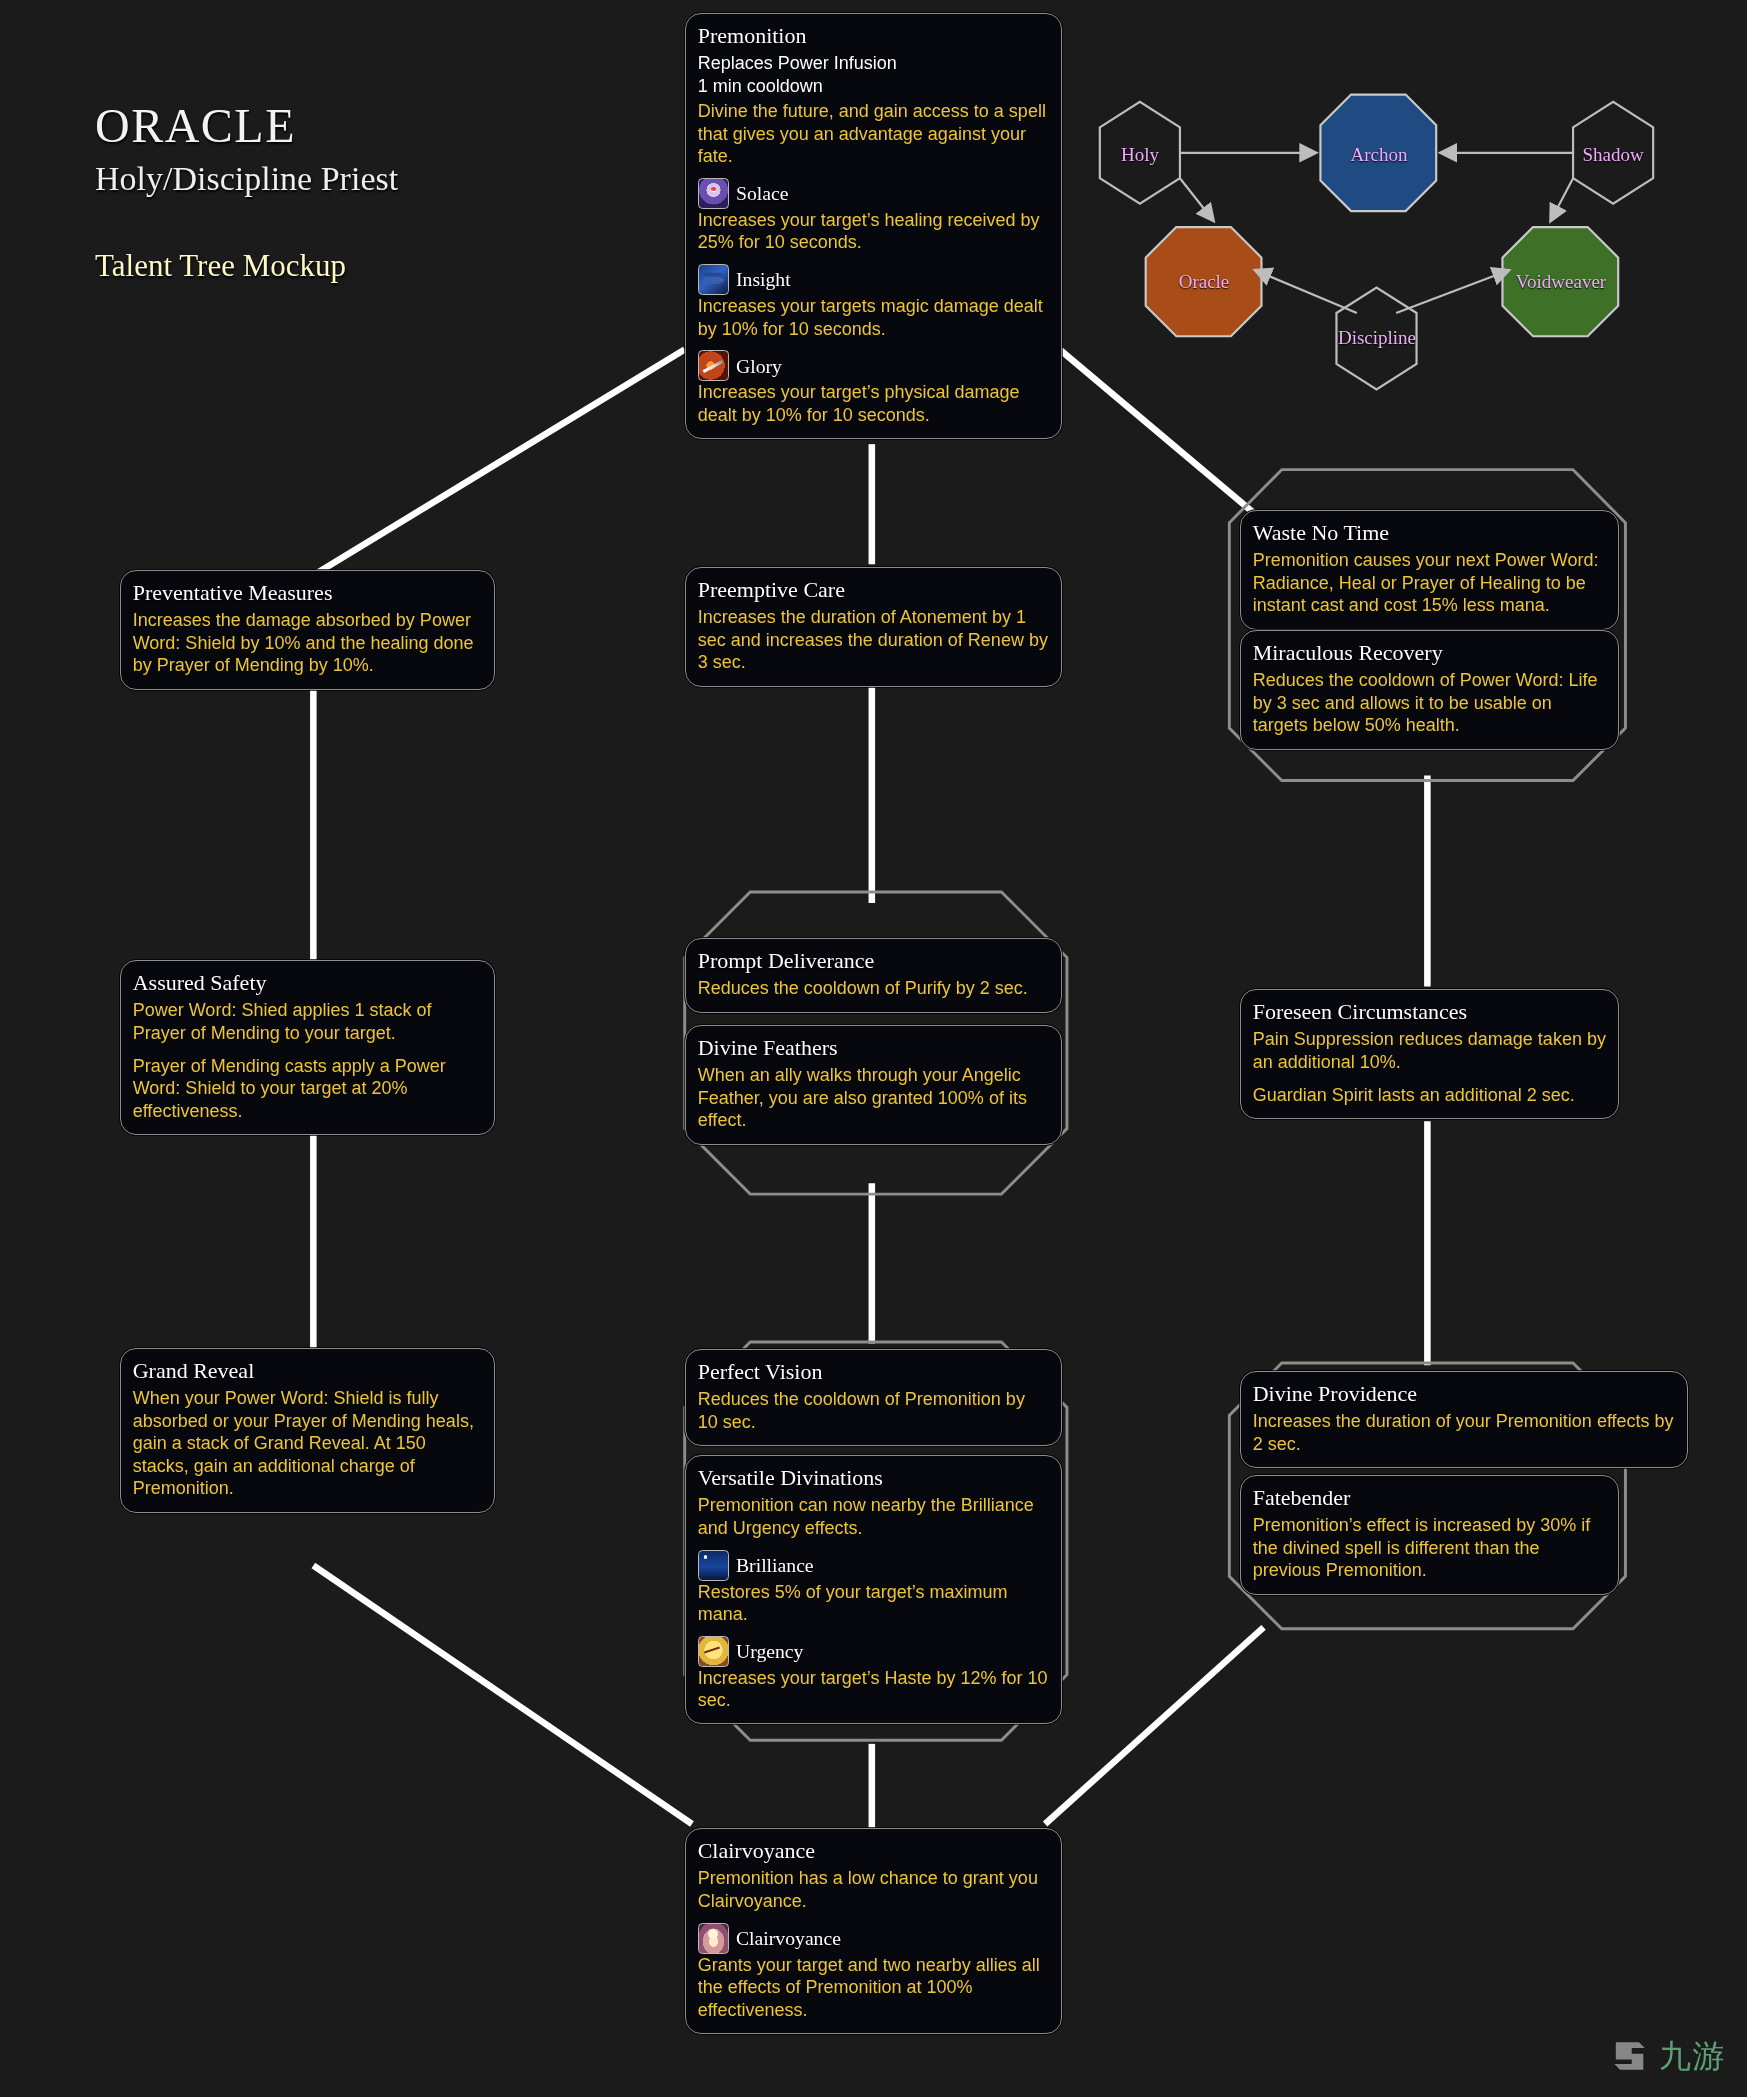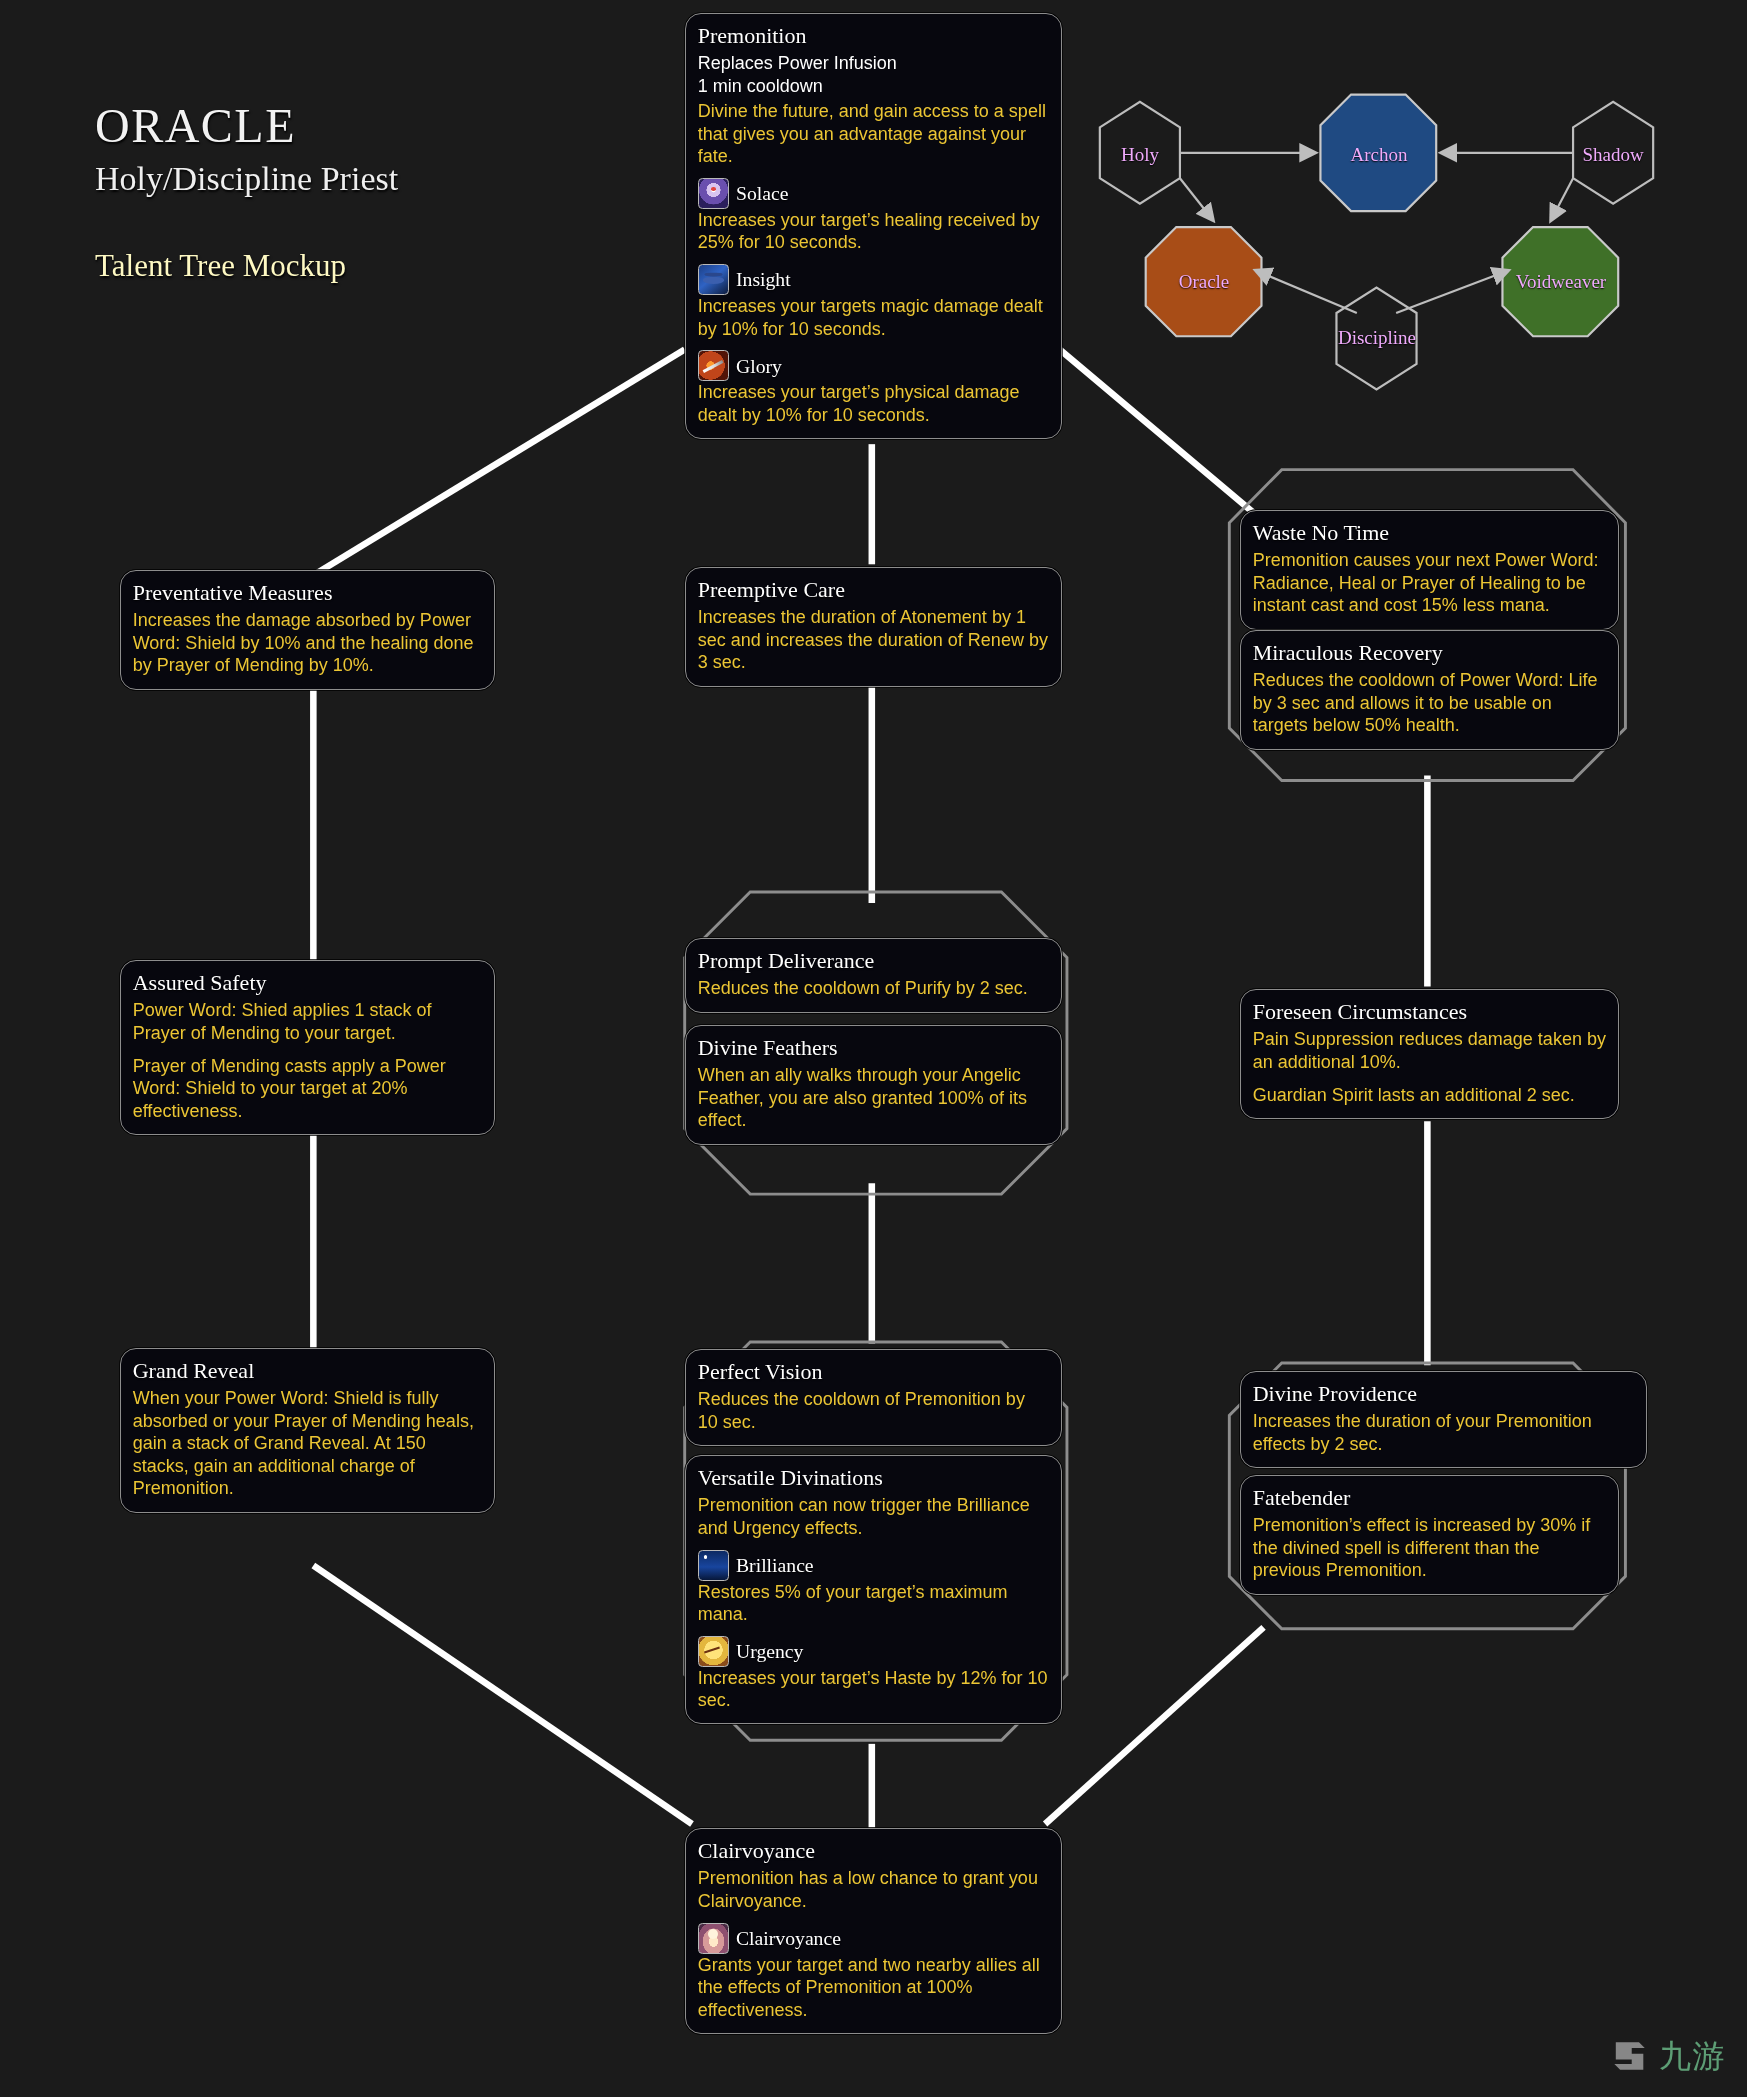--- a/index.html
+++ b/index.html
@@ -288,35 +288,35 @@
   <div class="card" style="left:685px;top:1349px;width:377px;">
     <div class="card-title">Perfect Vision</div>
     <div class="card-body">
       <p>Reduces the cooldown of Premonition by 10 sec.</p>
     </div>
   </div>
 
   <div class="card" style="left:685px;top:1455px;width:377px;">
     <div class="card-title">Versatile Divinations</div>
     <div class="card-body">
-      <p>Premonition can now trigger the Brilliance and Urgency effects.</p>
+      <p>Premonition can now nearby the Brilliance and Urgency effects.</p>
       <div class="spell-row">
         <span class="spell-icon ic-brilliance"></span>
         <span class="spell-name">Brilliance</span>
       </div>
       <p>Restores 5% of your target’s maximum mana.</p>
       <div class="spell-row">
         <span class="spell-icon ic-urgency"></span>
         <span class="spell-name">Urgency</span>
       </div>
       <p>Increases your target’s Haste by 12% for 10 sec.</p>
     </div>
   </div>
 
-  <div class="card" style="left:1240px;top:1371px;width:407px;">
+  <div class="card" style="left:1240px;top:1371px;width:448px;">
     <div class="card-title">Divine Providence</div>
     <div class="card-body">
       <p>Increases the duration of your Premonition effects by 2 sec.</p>
     </div>
   </div>
 
   <div class="card" style="left:1240px;top:1475px;width:379px;">
     <div class="card-title">Fatebender</div>
     <div class="card-body">
       <p>Premonition’s effect is increased by 30% if the divined spell is different than the previous Premonition.</p>

